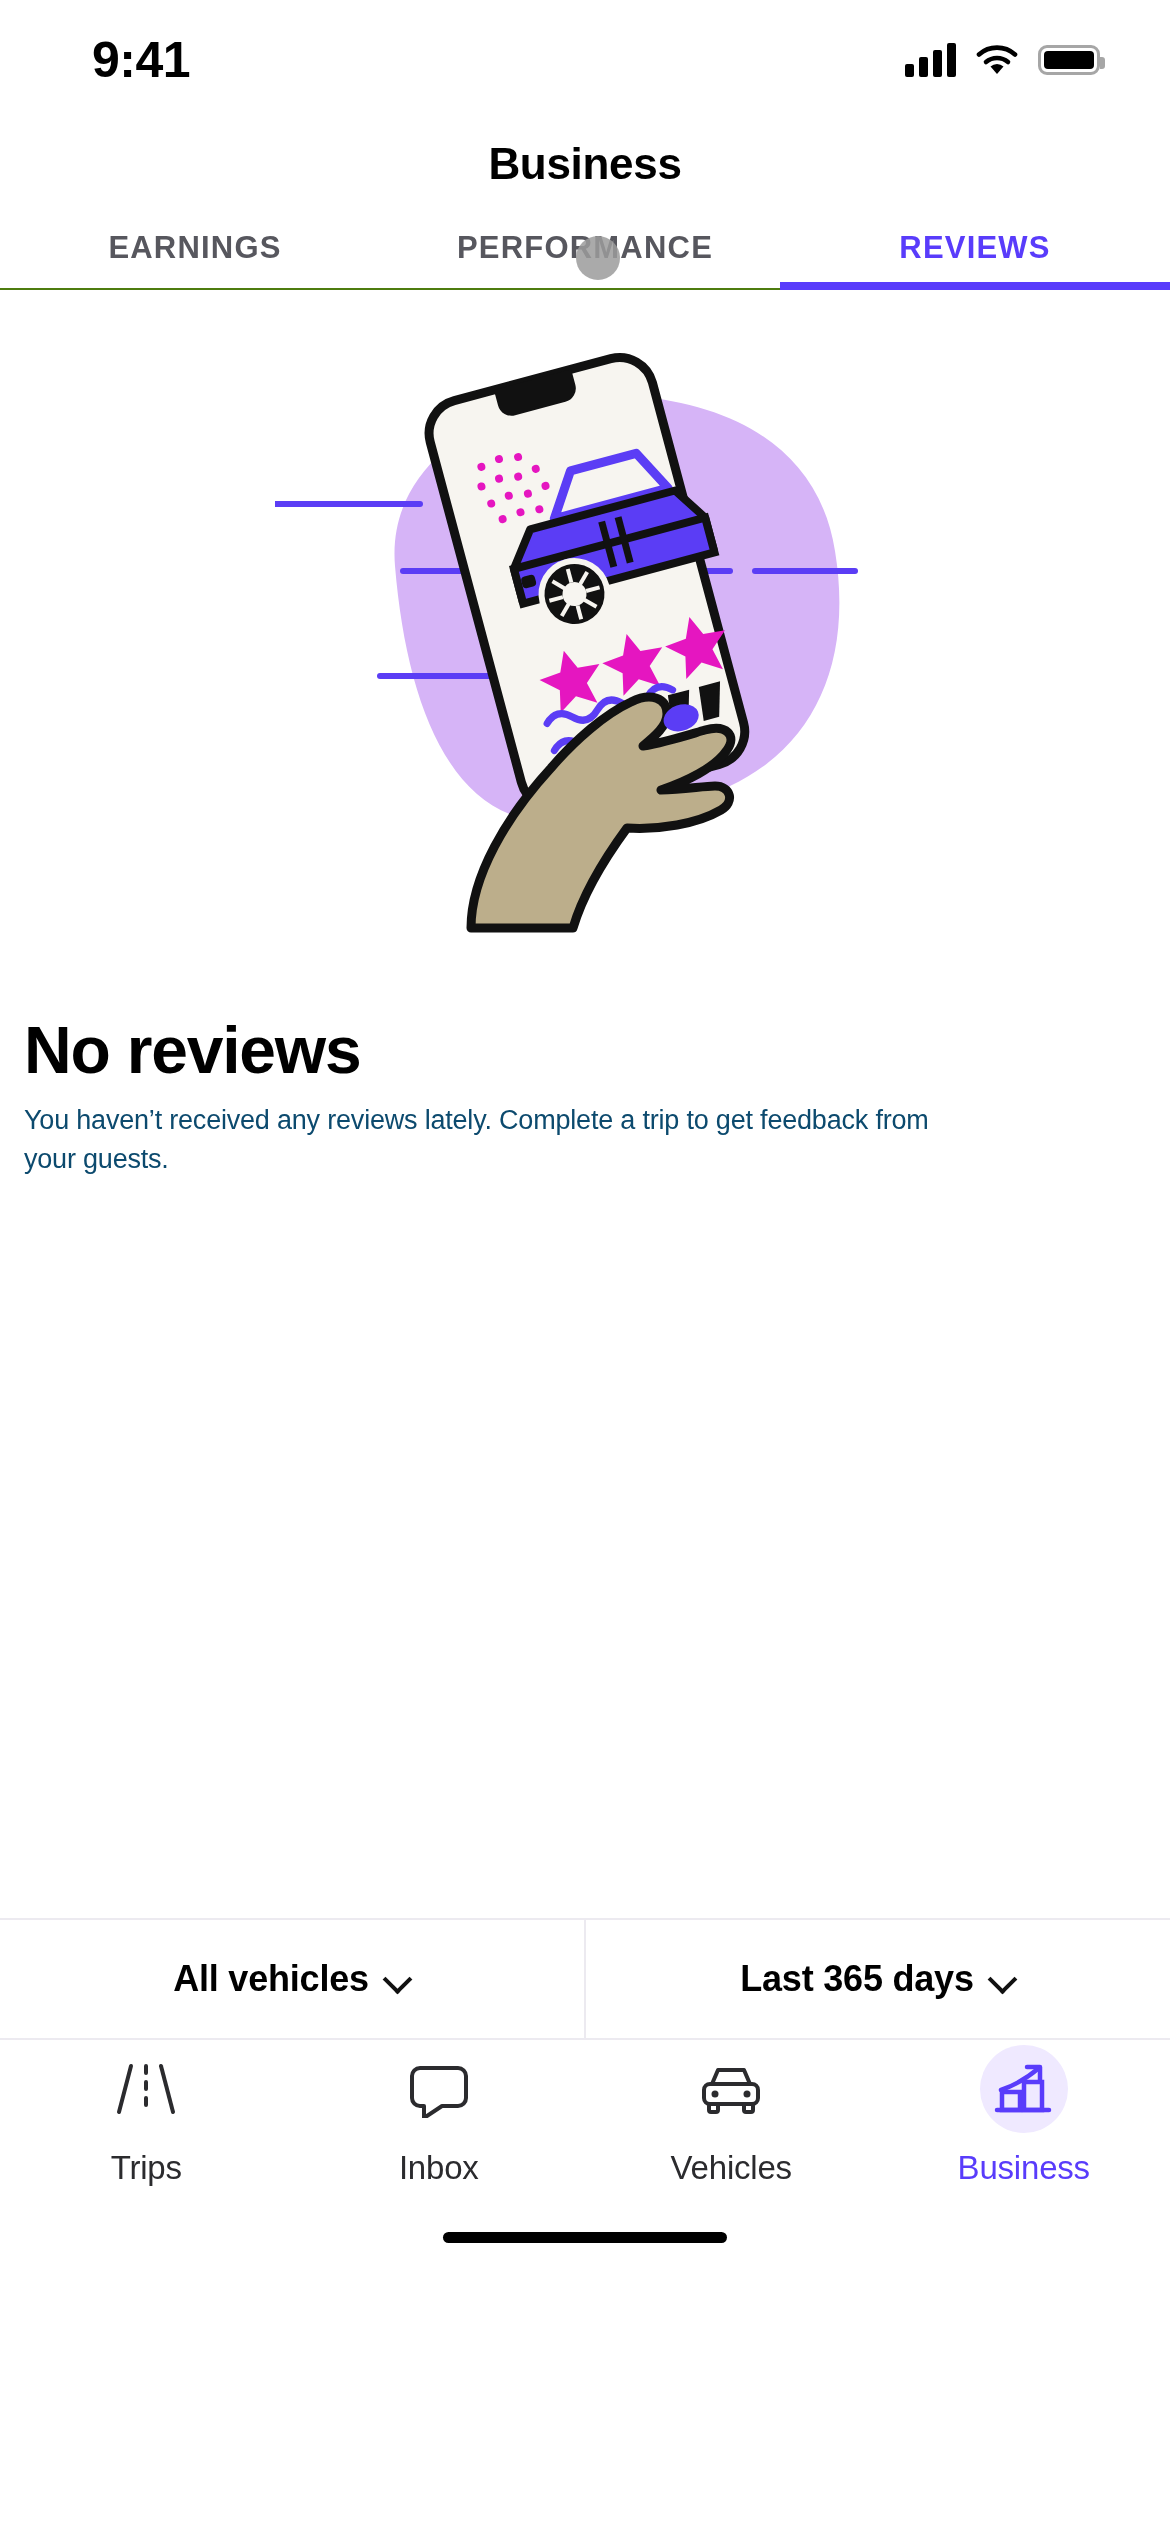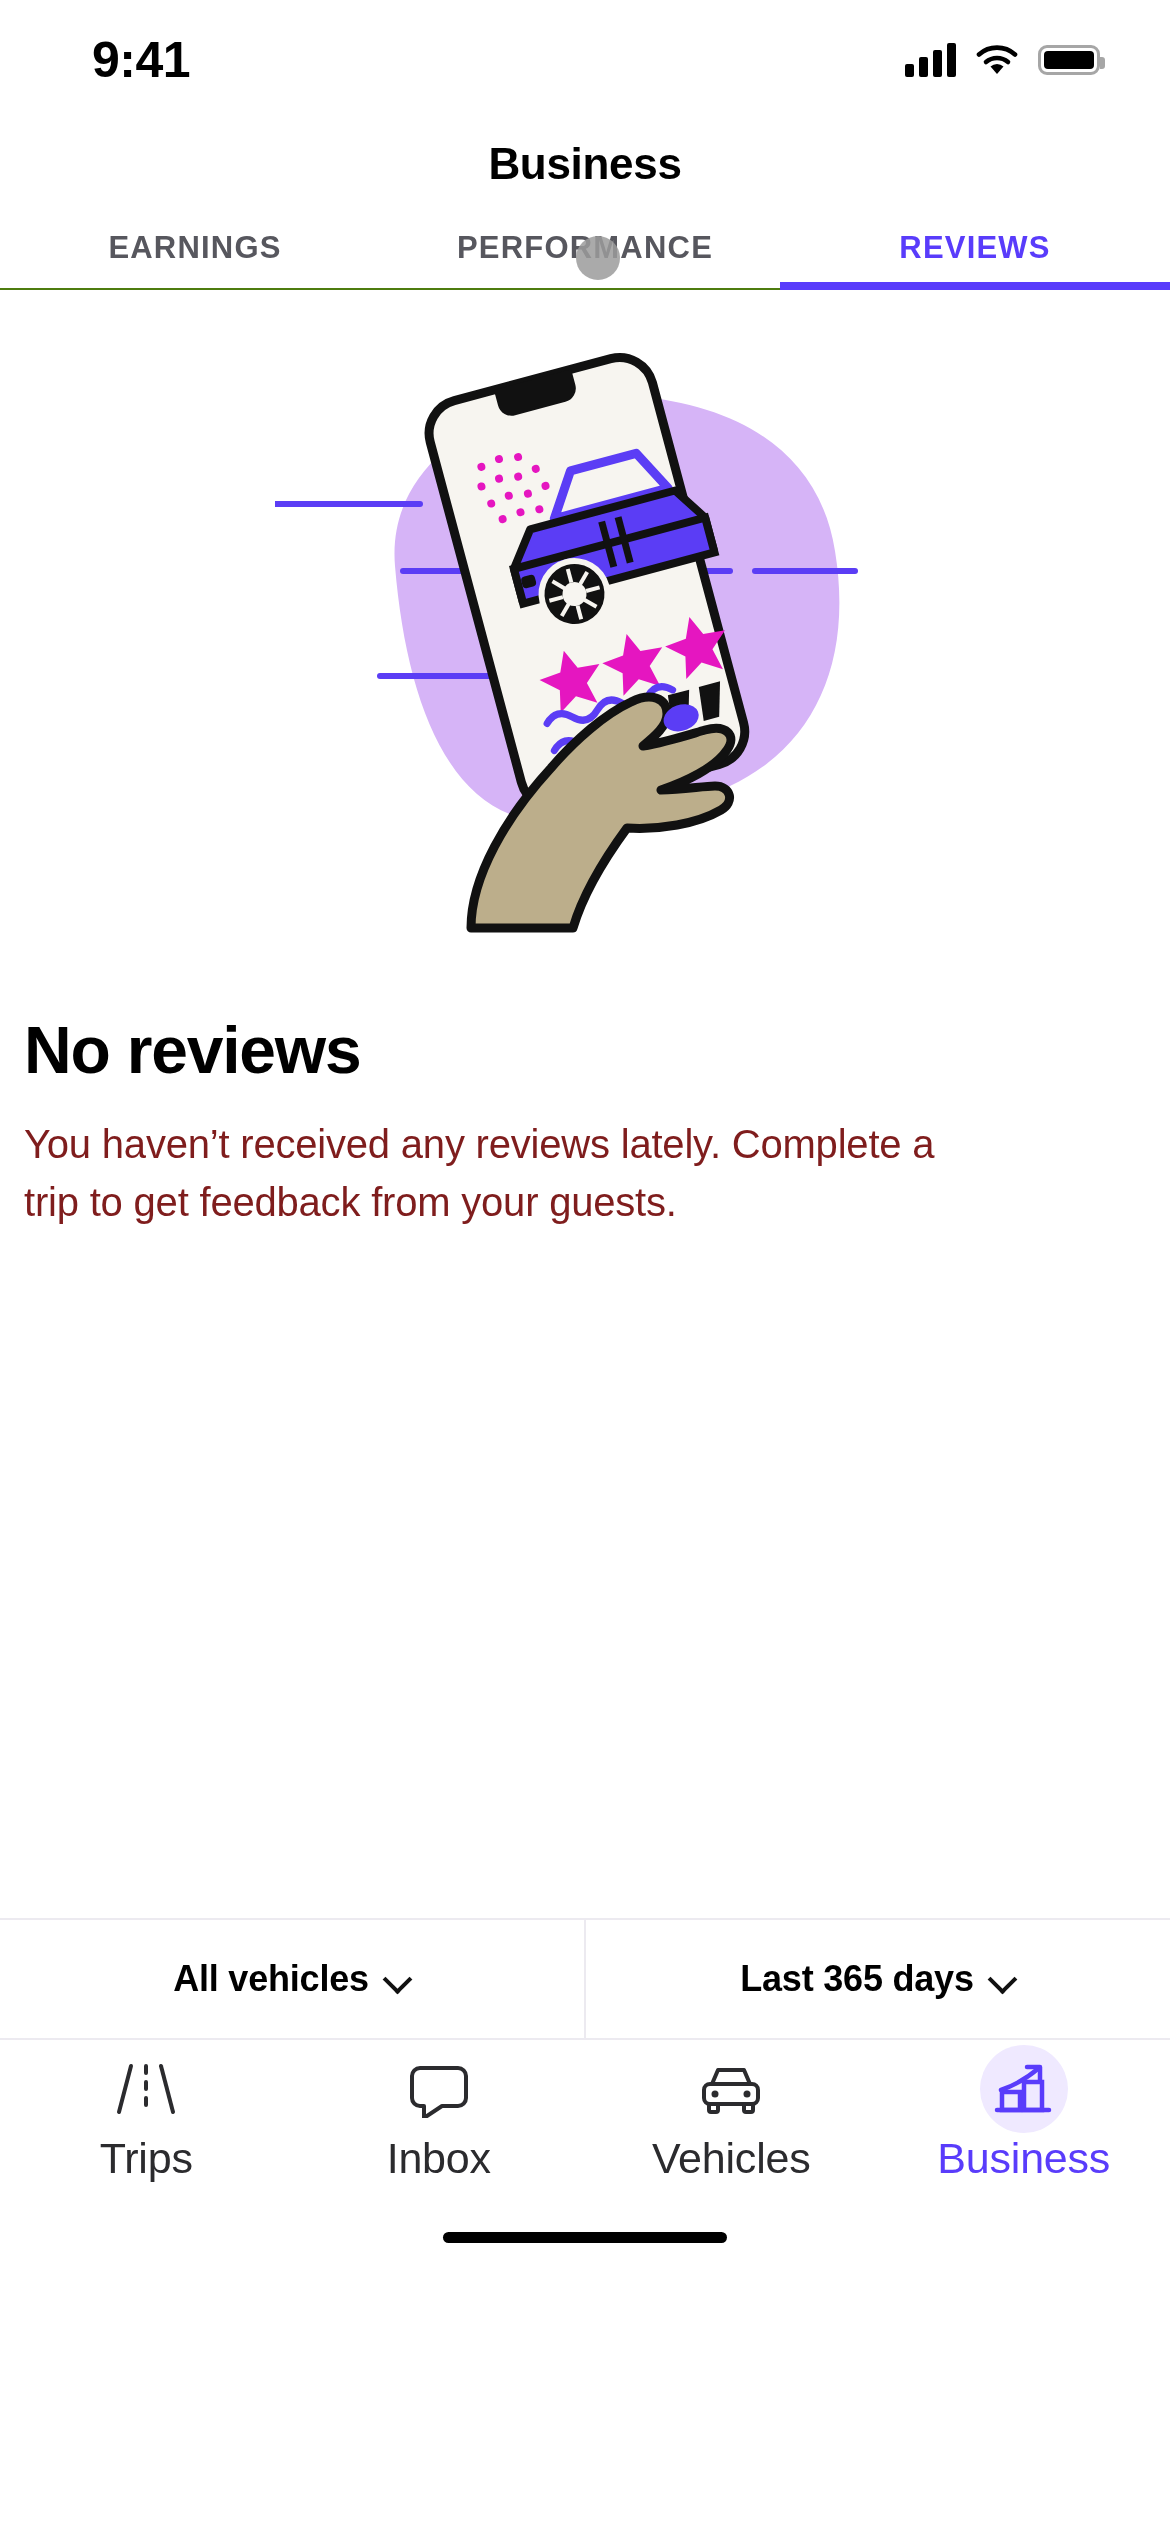--- a/index.html
+++ b/index.html
@@ -85,22 +85,22 @@
     margin-top:6px;
   }
   .illo { width:620px; height:620px; }
 
   .empty-text { padding:60px 52px 0 24px; }
   .empty-title {
     font-size:66px; font-weight:700; color:#000;
     letter-spacing:-1.2px; line-height:1.05;
   }
   .empty-body {
-    margin-top:30px;
-    font-size:40px; line-height:1.45; color:#7f1d1d;
+    margin-top:16px;
+    font-size:27px; line-height:1.45; color:#0c4a6e;
     max-width:960px; letter-spacing:-0.2px;
   }
 
   
   .filterbar {
     height:120px; display:flex;
     border-top:2px solid #eceaf0;
     flex:0 0 auto;
   }
   .filter {
@@ -132,21 +132,21 @@
   .navicon {
     height:62px; width:76px;
     display:flex; align-items:center; justify-content:center;
     position:relative;
   }
   .navicon.hl::before{
     content:""; position:absolute; width:88px; height:88px;
     border-radius:50%; background:#efe9ff; z-index:0;
   }
   .navicon svg { position:relative; z-index:1; }
-  .navlabel { font-size:43px; color:#2b2b2e; letter-spacing:-0.2px; }
+  .navlabel { font-size:33px; color:#2b2b2e; letter-spacing:-0.2px;margin-top:15px; }
   .navitem.active .navlabel { color:#593cfb; }
 
   .homebar {
     height:42px; display:flex; align-items:flex-start; justify-content:center;
     flex:0 0 auto; padding-top:4px;
   }
   .homebar i { width:284px; height:11px; background:#000; border-radius:6px; display:block; }
 </style>
 </head>
 <body>

